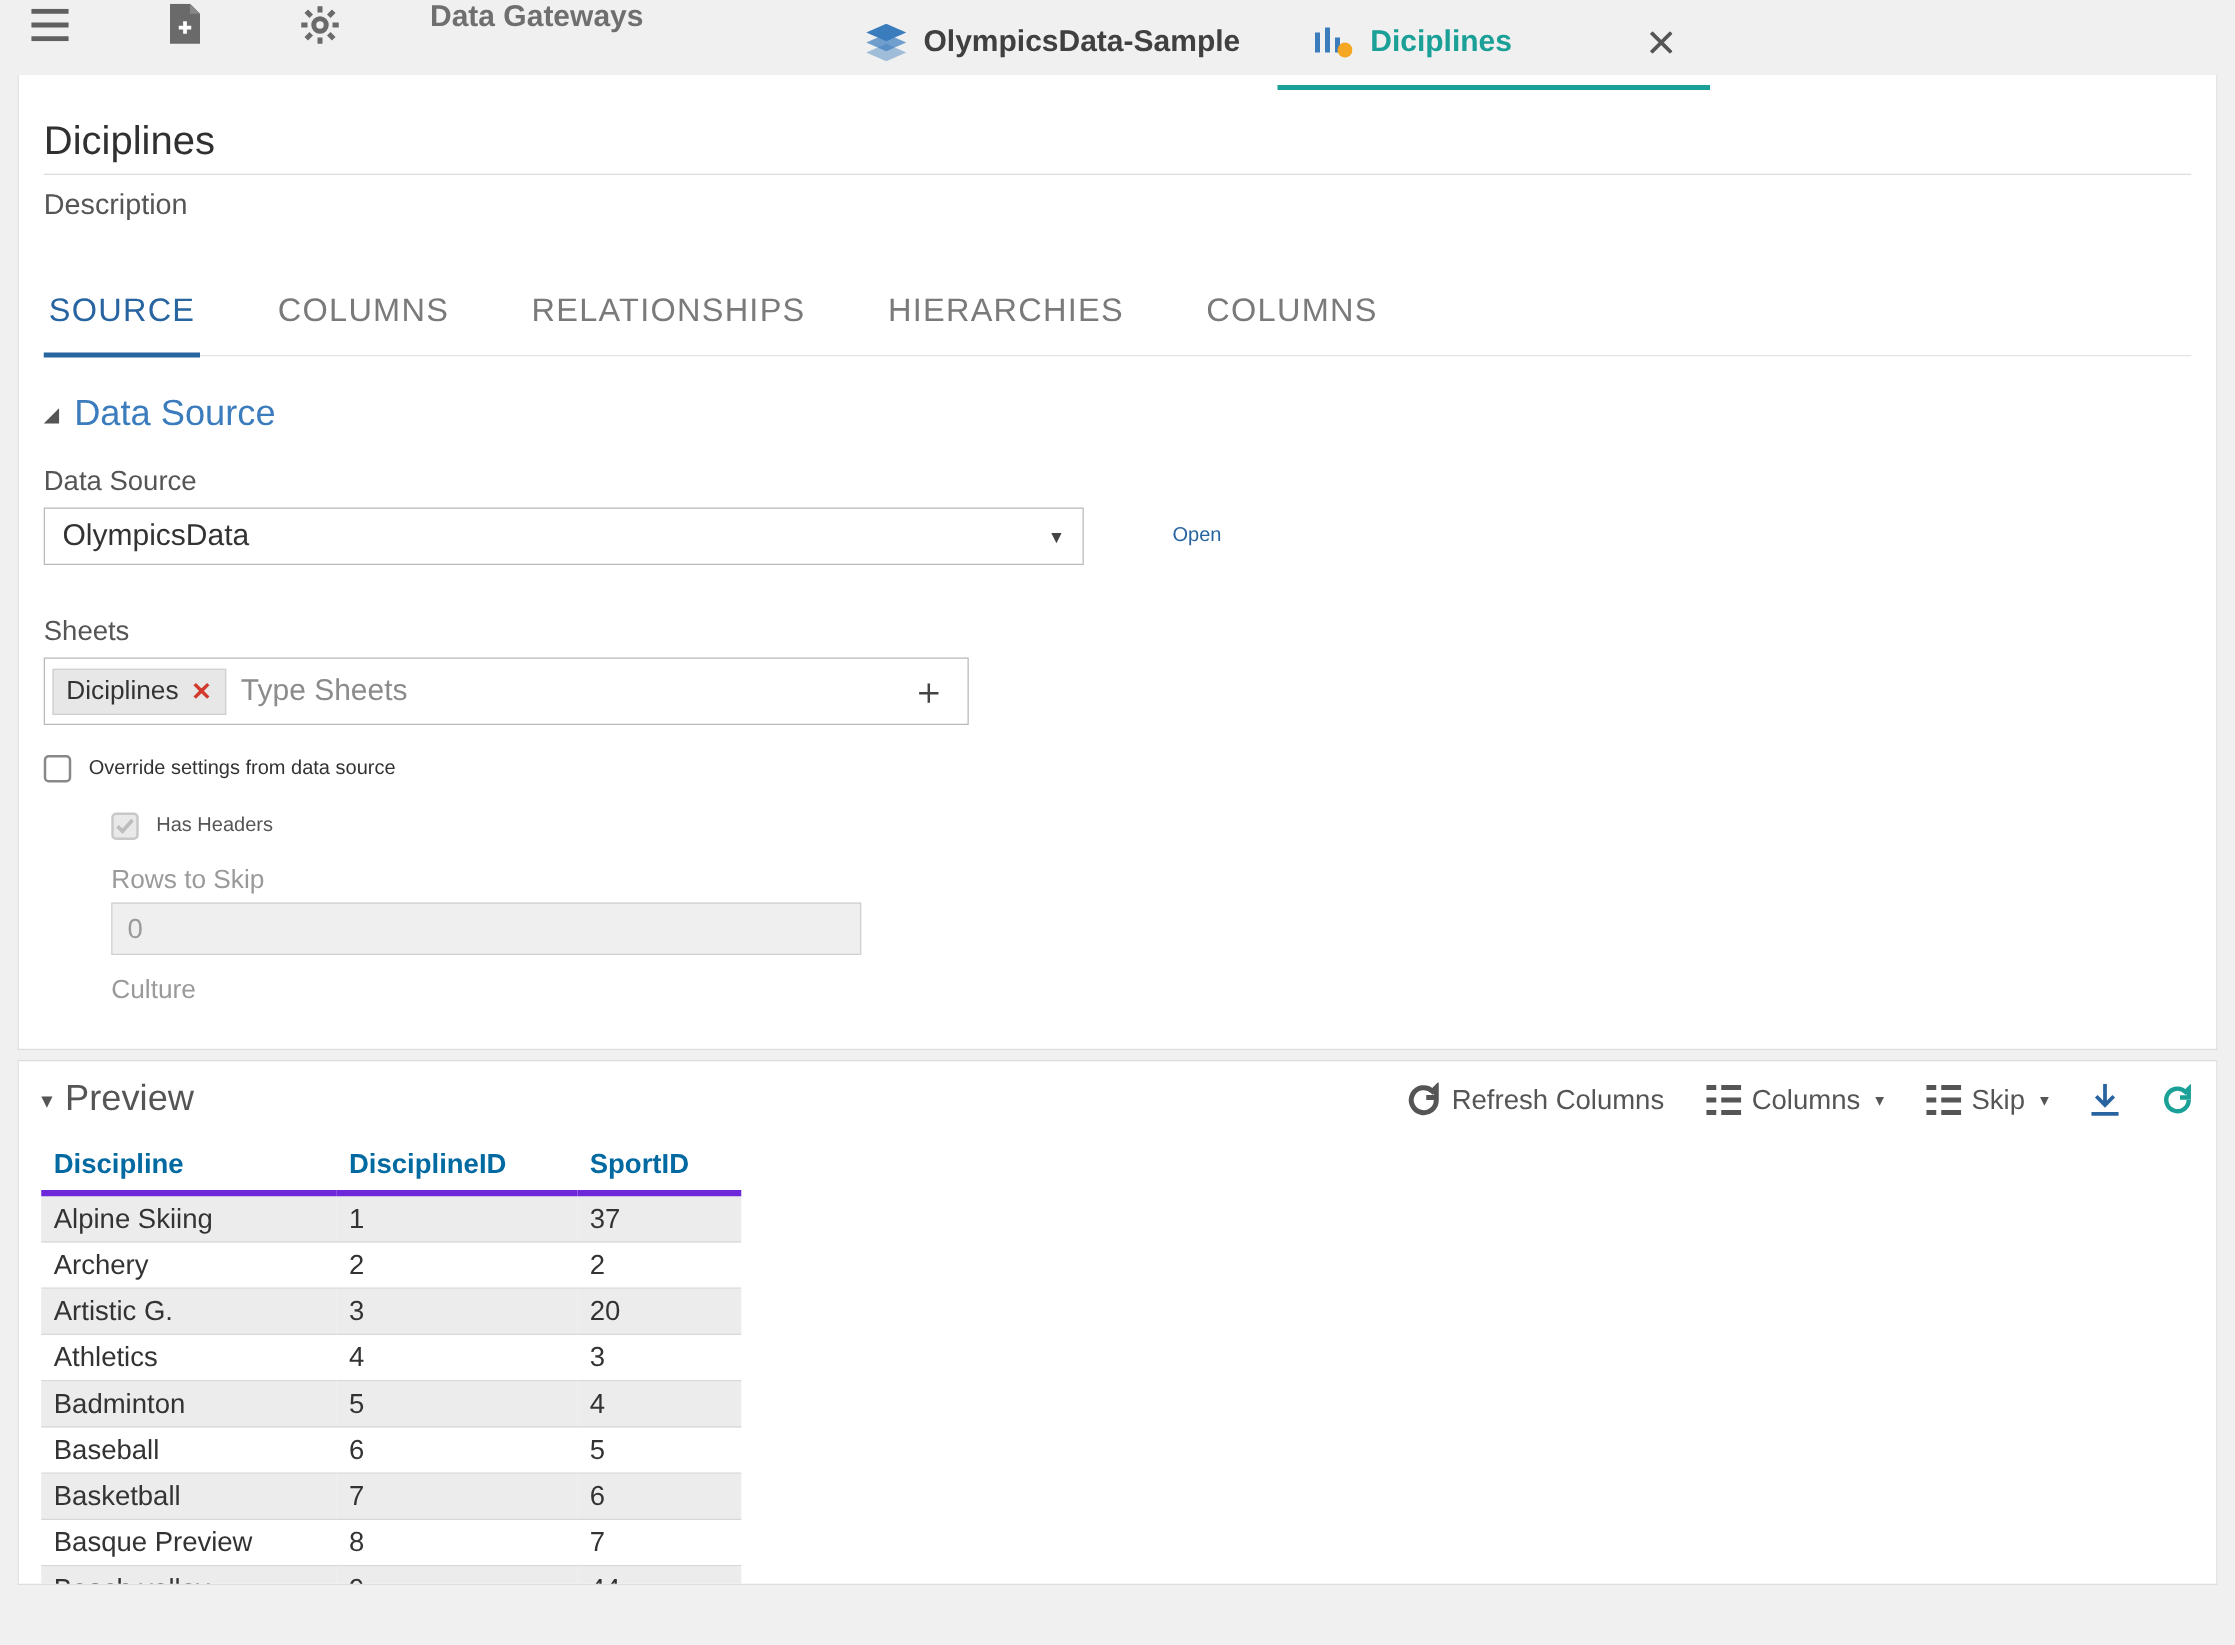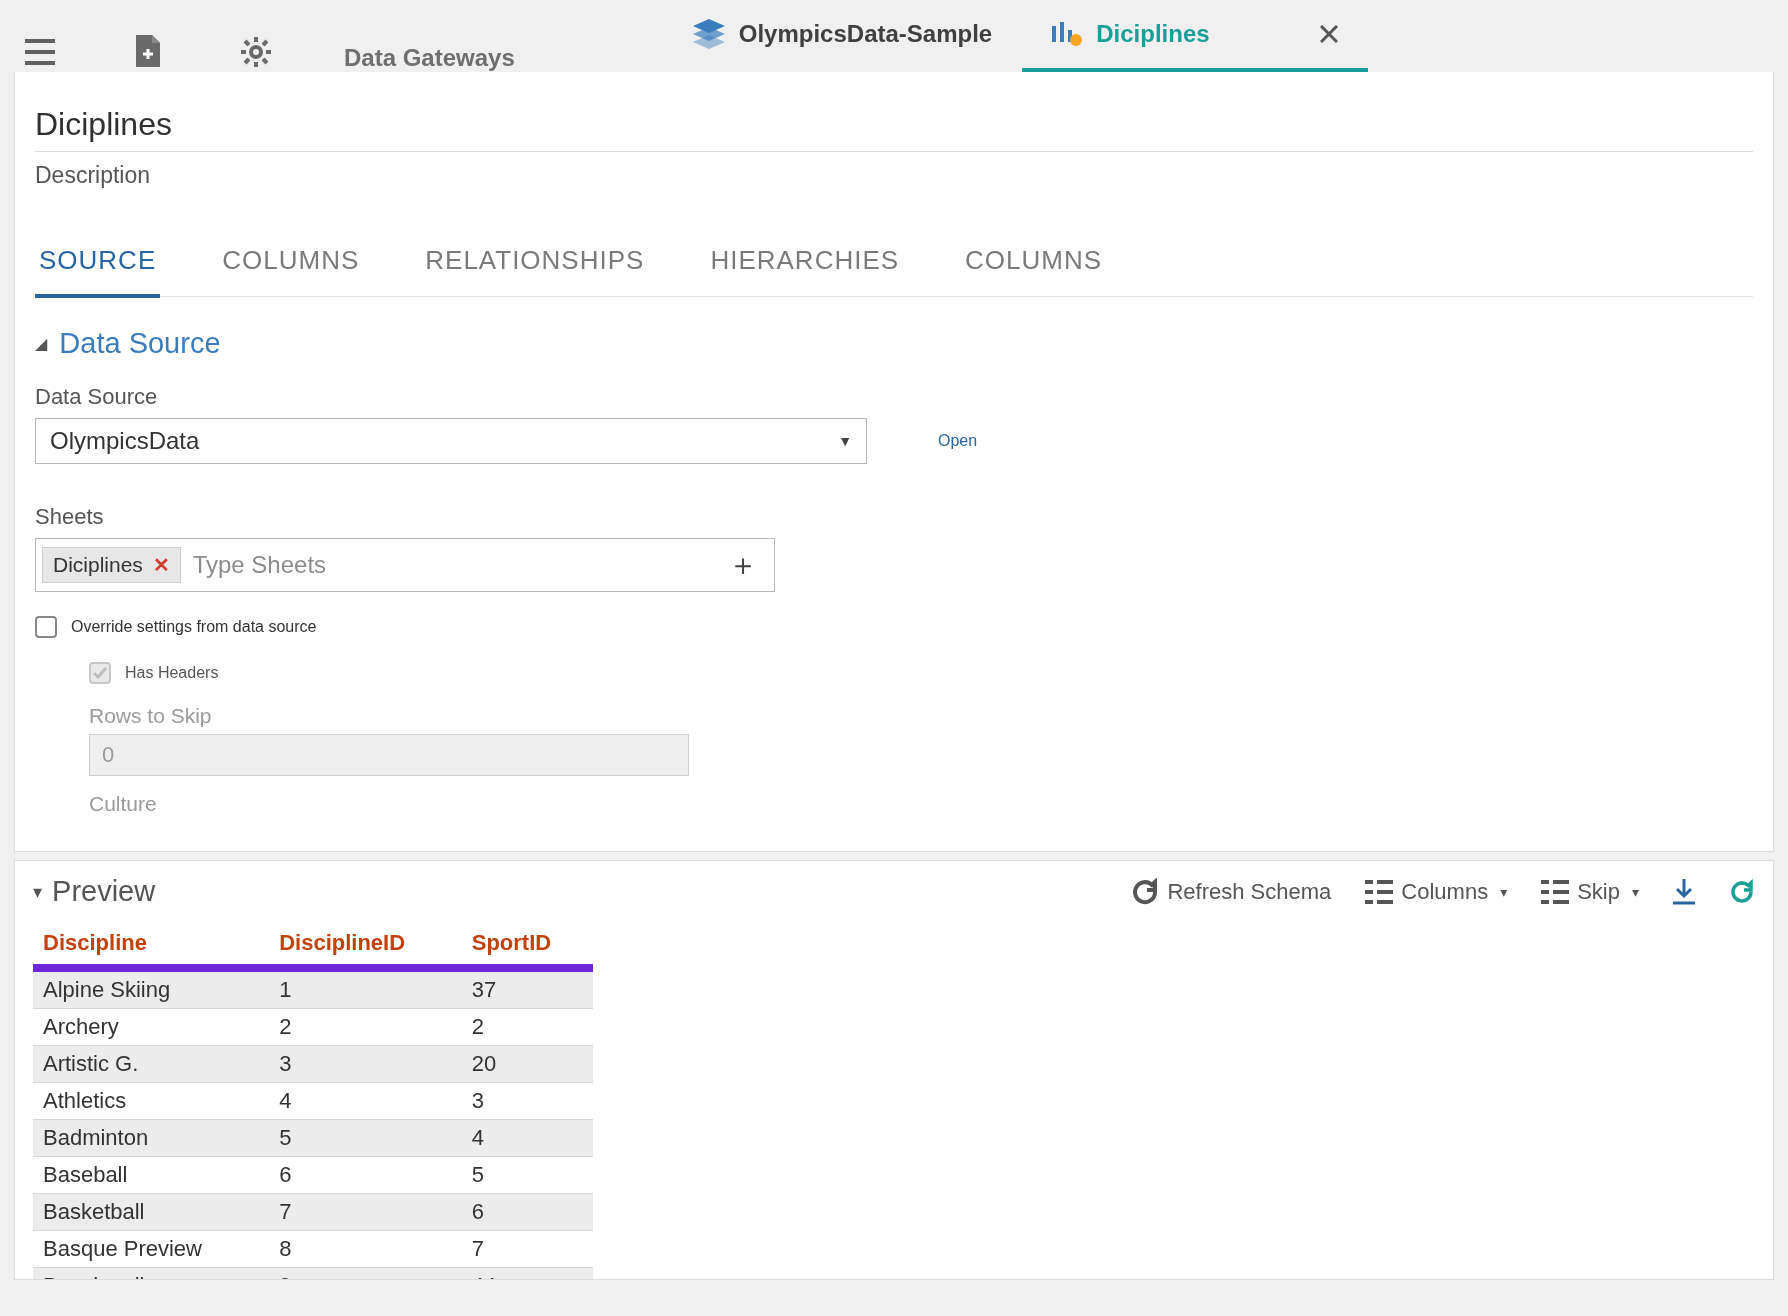--- a/index.html
+++ b/index.html
@@ -9,22 +9,22 @@
   color: #333;
   font-size: 18px;
   width: 1788px;
   height: 1316px;
   overflow: hidden;
 }
 
 
 .topbar {
   display: flex;
-  align-items: flex-end;
-  height: 72px;
+  align-items: flex-start;
+  height: 60px;
   padding: 0 20px;
   background: #f0f0f0;
   gap: 48px;
 }
 .topbar .icon-btn {
   width: 40px;
   height: 40px;
   display: flex;
   align-items: center;
   justify-content: center;
@@ -296,23 +296,23 @@
 
 table.data {
   border-collapse: collapse;
   margin-top: 14px;
   width: 560px;
 }
 table.data th {
   text-align: left;
   font-size: 22px;
   font-weight: 700;
-  color: #c2410c;
+  color: #0369a1;
   padding: 8px 10px;
-  border-bottom: 8px solid #6d28d9;
+  border-bottom: 5px solid #6d28d9;
 }
 table.data td {
   font-size: 22px;
   color: #333;
   padding: 5px 10px;
   border-bottom: 1px solid #d8d8d8;
 }
 table.data tr:nth-child(odd) td {
   background: #ececec;
 }
@@ -436,21 +436,21 @@
       <span class="caret2">▾</span>
       <span>Preview</span>
     </div>
     <div class="preview-tools">
       <div class="tool">
         <span class="ticon">
           <svg width="28" height="28" viewBox="0 0 28 28">
               <path d="M24 14a10 10 0 1 1-3-7l3-3v8h-8" fill="none" stroke="#555" stroke-width="4"></path>
             </svg>
         </span>
-        <span>Refresh Schema</span>
+        <span>Refresh Columns</span>
       </div>
       <div class="tool">
         <span class="ticon">
           <svg width="28" height="24" viewBox="0 0 28 24">
               <path d="M0 2h8M0 12h8M0 22h8M12 2h16M12 12h16M12 22h16" stroke="#555" stroke-width="4"></path>
             </svg>
         </span>
         <span>Columns</span>
         <span class="chevd">▾</span>
       </div>

